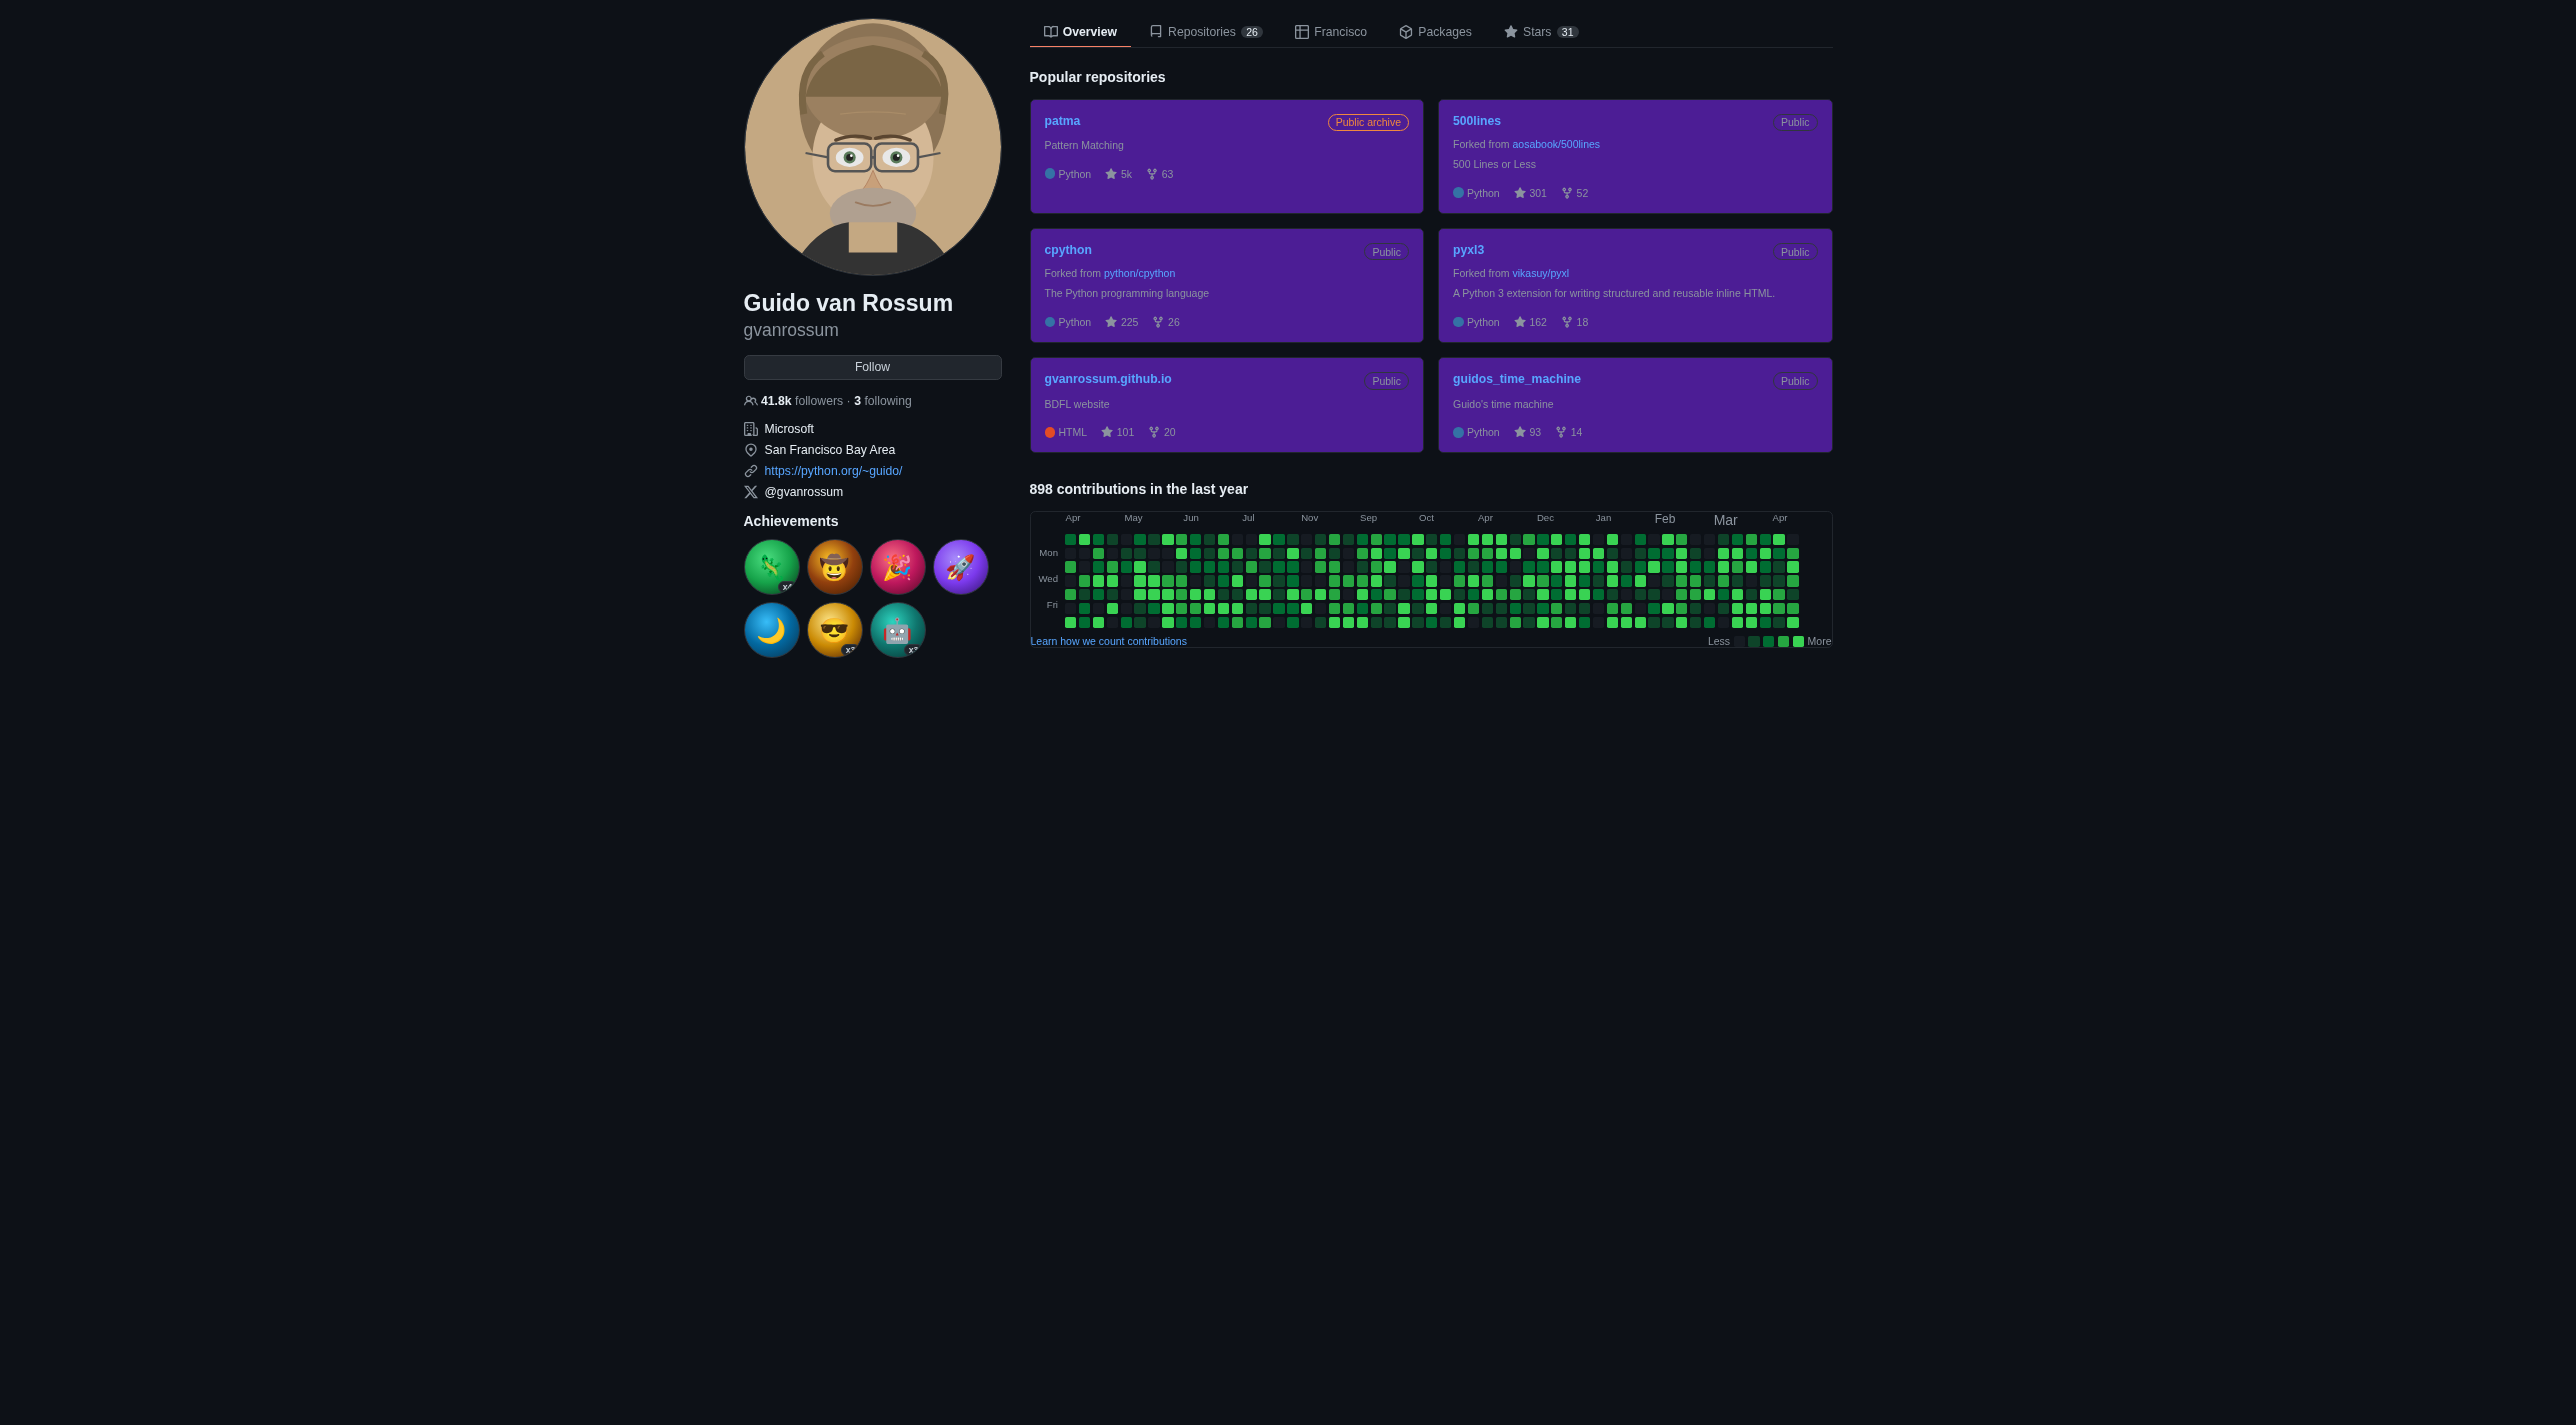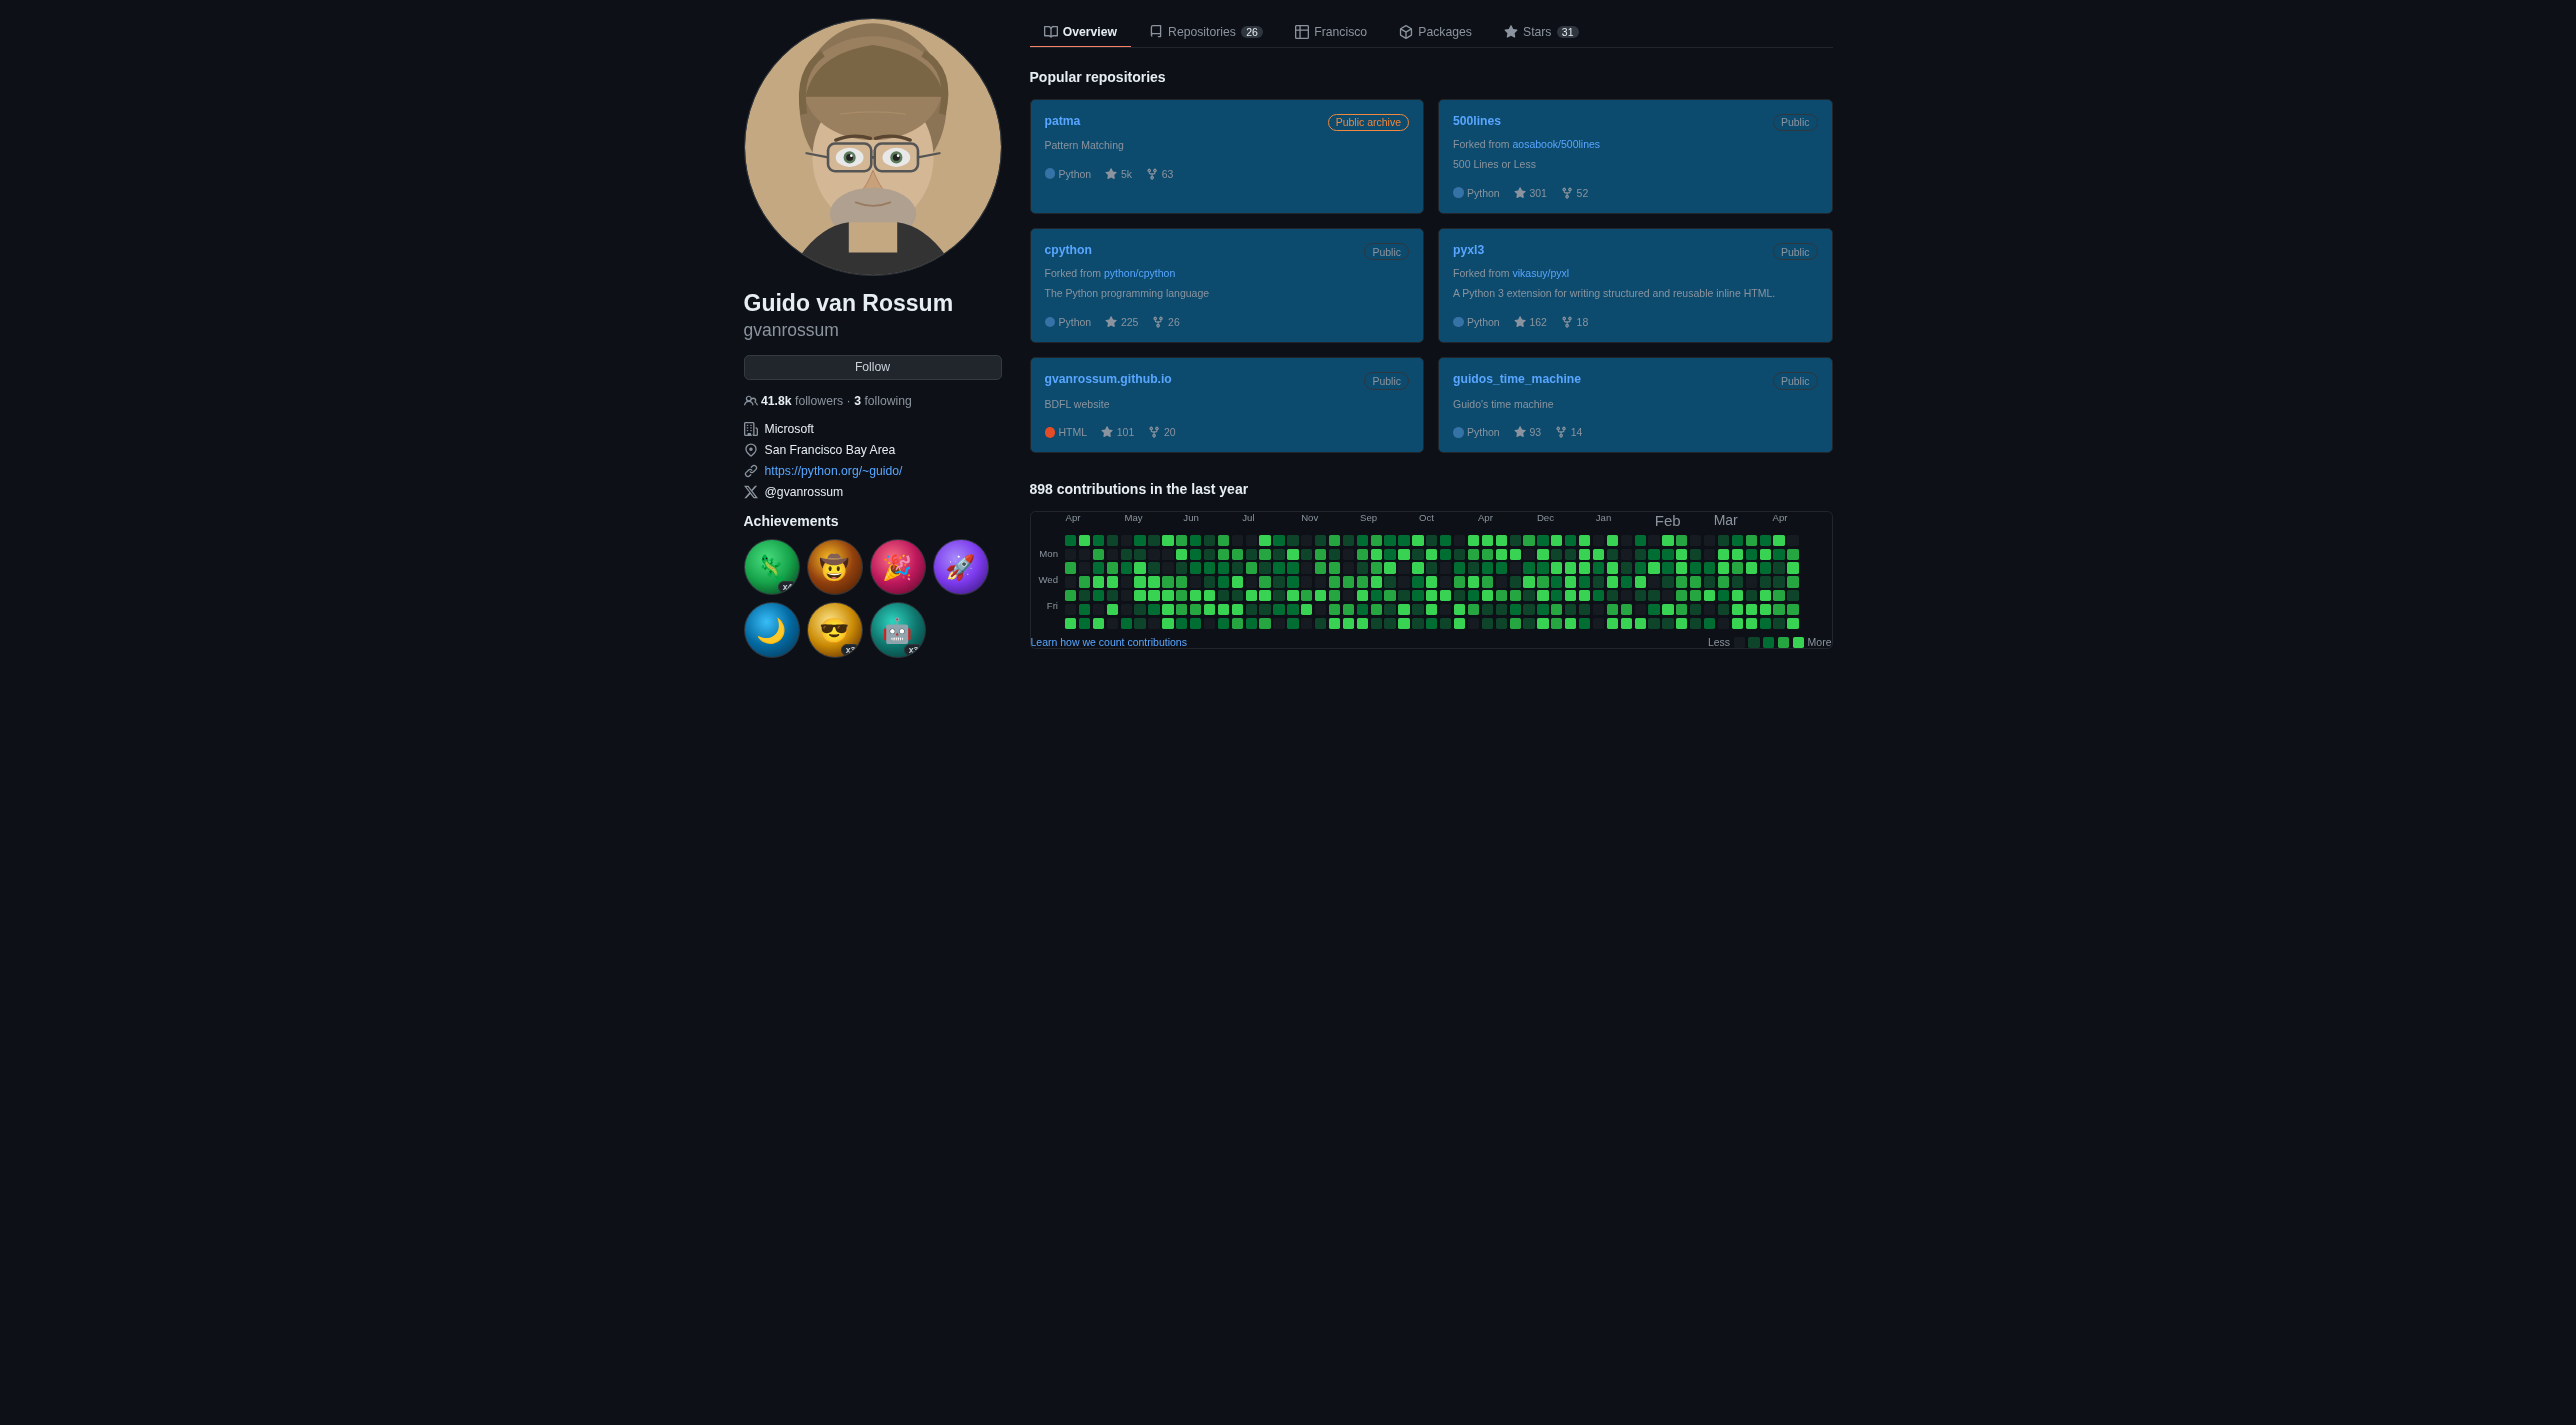--- a/index.html
+++ b/index.html
@@ -168,21 +168,21 @@
       color: #e6edf3;
       margin-bottom: 14px;
     }
     .repos-grid {
       display: grid;
       grid-template-columns: 1fr 1fr;
       gap: 14px;
       margin-bottom: 28px;
     }
     .repo-card {
-      background: #0c4a6e;
+      background: #4c1d95;
       border: 0.9px solid #21262d;
       border-radius: 5.2px;
       padding: 14px;
     }
     .repo-card-header {
       display: flex;
       justify-content: space-between;
       align-items: flex-start;
       margin-bottom: 7px;
     }
@@ -631,21 +631,21 @@
           <span style="font-size:9.6px;color:#8b949e;flex:1">Apr</span>
           <span style="font-size:9.6px;color:#8b949e;flex:1">May</span>
           <span style="font-size:9.6px;color:#8b949e;flex:1">Jun</span>
           <span style="font-size:9.6px;color:#8b949e;flex:1">Jul</span>
           <span style="font-size:9.6px;color:#8b949e;flex:1">Nov</span>
           <span style="font-size:9.6px;color:#8b949e;flex:1">Sep</span>
           <span style="font-size:9.6px;color:#8b949e;flex:1">Oct</span>
           <span style="font-size:9.6px;color:#8b949e;flex:1">Apr</span>
           <span style="font-size:9.6px;color:#8b949e;flex:1">Dec</span>
           <span style="font-size:9.6px;color:#8b949e;flex:1">Jan</span>
-          <span style="font-size:15px;color:#8b949e;flex:1">Feb</span>
+          <span style="font-size:12px;color:#8b949e;flex:1">Feb</span>
           <span style="font-size:14px;color:#8b949e;flex:1">Mar</span>
           <span style="font-size:9.6px;color:#8b949e;flex:1">Apr</span>
         </div>
 
         <div style="display:flex;">
 
           <div style="display:flex;flex-direction:column;margin-right:3.5px;width:31px;gap:1.7px;">
             <div style="height:11.3px;font-size:9.6px;color:transparent;">&nbsp;</div>
             <div style="height:11.3px;font-size:9.6px;color:#8b949e;text-align:right;padding-right:3.5px;">Mon</div>
             <div style="height:11.3px;font-size:9.6px;color:transparent;">&nbsp;</div>

